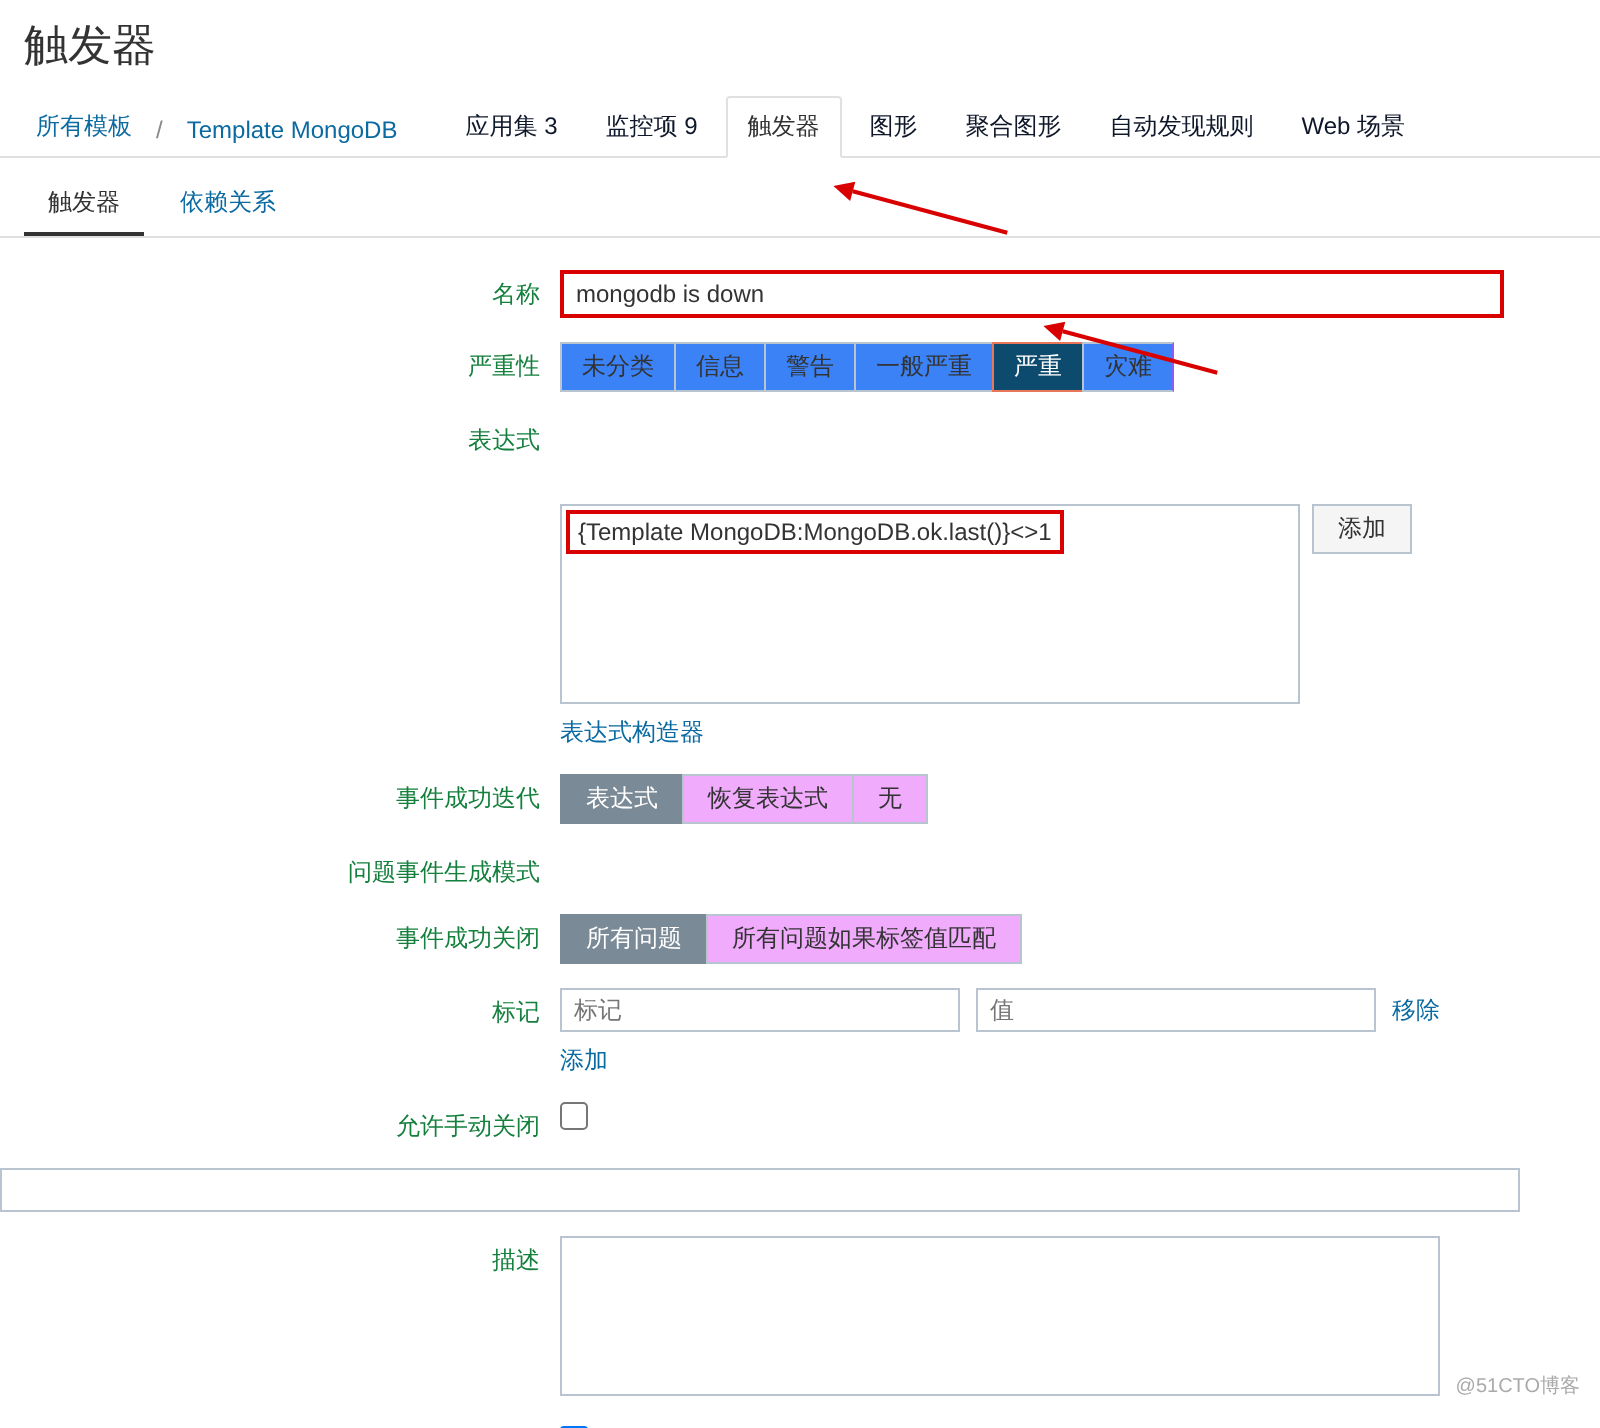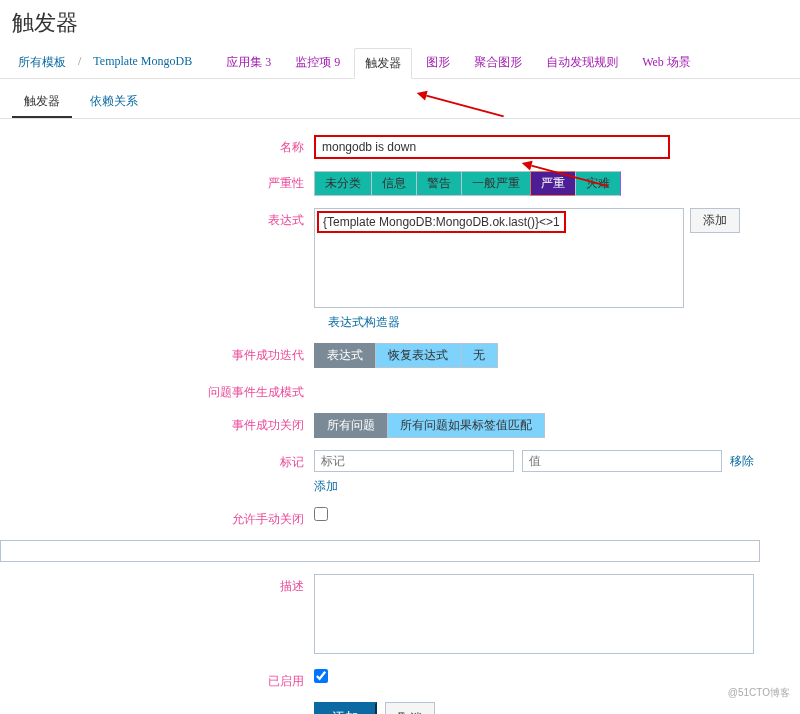--- a/index.html
+++ b/index.html
@@ -1,43 +1,43 @@
 <!DOCTYPE html>
 <html><head>
 <meta charset="utf-8">
 <style>
   * { box-sizing: border-box; margin: 0; padding: 0; }
   body { font-family: Arial, "Microsoft YaHei", sans-serif; font-size: 12px; color: #333; background: #fff; width: 800px; }
   .page-header { font-size: 22px; font-weight: normal; color: #333; padding: 8px 12px 10px; }
-  .breadcrumb-tabs { display: flex; align-items: flex-start; border-bottom: 1px solid #e0e0e0; padding: 0 12px; gap: 4px; font-family: Liberation Serif, serif; }
+  .breadcrumb-tabs { display: flex; align-items: flex-end; border-bottom: 1px solid #e0e0e0; padding: 0 12px; gap: 4px; }
   .bc-link { color: #0a6aa1; padding: 6px 6px; cursor: pointer; }
   .bc-sep { color: #888; padding: 6px 2px; }
-  .bc-tab { color: #a21caf; padding: 6px 10px; cursor: pointer; white-space: nowrap; }
+  .bc-tab { color: #0f172a; padding: 6px 10px; cursor: pointer; white-space: nowrap; }
   .bc-tab.active { background: #fff; border: 1px solid #e0e0e0; border-bottom: 1px solid #fff; margin-bottom: -1px; color: #333; border-radius: 2px 2px 0 0; }
   .subtabs { display: flex; gap: 6px; padding: 8px 12px 0; border-bottom: 1px solid #e0e0e0; }
   .subtab { color: #0a6aa1; padding: 6px 12px; cursor: pointer; }
   .subtab.active { color: #333; border-bottom: 2px solid #333; }
   .form { padding: 16px 0 10px 0; }
   .row { display: flex; align-items: flex-start; margin-bottom: 12px; }
-  .lbl { width: 314px; text-align: right; padding-right: 10px; padding-top: 4px; color: #ec4899; }
+  .lbl { width: 280px; text-align: right; padding-right: 10px; padding-top: 4px; color: #15803d; }
   .ctl { flex: 1; padding-right: 40px; }
   input[type="text"], textarea { border: 1px solid #b8c5d0; background: #fff; padding: 3px 6px; font-family: inherit; font-size: 12px; color: #333; width: 100%; }
-  input[type="text"].name-input { width: 356px; border: 2px solid #d90000; }
+  input[type="text"].name-input { width: 472px; border: 2px solid #d90000; }
   .sev-group { display: inline-flex; }
-  .sev-btn { border: 1px solid #b8c5d0; background: #14b8a6; padding: 3px 10px; cursor: pointer; font-size: 12px; color: #333; border-right: none; }
+  .sev-btn { border: 1px solid #b8c5d0; background: #3b82f6; padding: 3px 10px; cursor: pointer; font-size: 12px; color: #333; border-right: none; }
   .sev-btn:last-child { border-right: 1px solid #8b5cf6; }
-  .sev-btn.selected { background: #4c1d95; border-color: #e97659; color: #fff; }
-  .expr-wrap { display: flex; align-items: flex-start; gap: 6px; }
+  .sev-btn.selected { background: #0c4a6e; border-color: #e97659; color: #fff; }
+  .expr-wrap { display: flex; align-items: flex-start; gap: 6px; margin-top: 44px; }
   .expr-area { width: 370px; height: 100px; resize: none; border: 1px solid #b8c5d0; padding: 2px; }
   .expr-hl { display: inline-block; border: 2px solid #d90000; padding: 2px 4px; margin: 0; }
   .btn { border: 1px solid #b8c5d0; background: #f5f5f5; padding: 3px 12px; cursor: pointer; font-size: 12px; color: #333; }
   .btn-blue { background: #0a6aa1; border-color: #0a6aa1; color: #fff; padding: 5px 16px; }
   .link { color: #0a6aa1; cursor: pointer; }
   .seg-group { display: inline-flex; }
-  .seg { border: 1px solid #b8c5d0; background: #7dd3fc; padding: 3px 12px; cursor: pointer; font-size: 12px; color: #333; border-right: none; }
+  .seg { border: 1px solid #b8c5d0; background: #f0abfc; padding: 3px 12px; cursor: pointer; font-size: 12px; color: #333; border-right: none; }
   .seg:last-child { border-right: 1px solid #b8c5d0; }
   .seg.selected { background: #7b8a97; border-color: #7b8a97; color: #fff; }
   .tag-box { display: flex; gap: 8px; align-items: center; width: 440px; }
   .tag-box input { flex: 1; color: #aaa; }
   .desc { width: 440px; height: 80px; resize: none; }
   .url { width: 440px; }
   .chk { width: 14px; height: 14px; }
   .footer-actions { display: flex; gap: 8px; }
   .watermark { position: absolute; right: 10px; top: 686px; color: #aaa; font-size: 10px; }
 
@@ -99,21 +99,21 @@
 
   <div class="row">
     <div class="lbl">表达式</div>
     <div class="ctl">
       <div class="expr-wrap">
         <div class="expr-area">
           <span class="expr-hl">{Template MongoDB:MongoDB.ok.last()}&lt;&gt;1</span>
         </div>
         <button class="btn">添加</button>
       </div>
-      <div style="margin-top:6px;margin-left:14px;">
+      <div style="margin-top:6px;">
         <span class="link">表达式构造器</span>
       </div>
     </div>
   </div>
 
   <div class="row">
     <div class="lbl">事件成功迭代</div>
     <div class="ctl">
       <div class="seg-group">
         <button class="seg selected">表达式</button>

